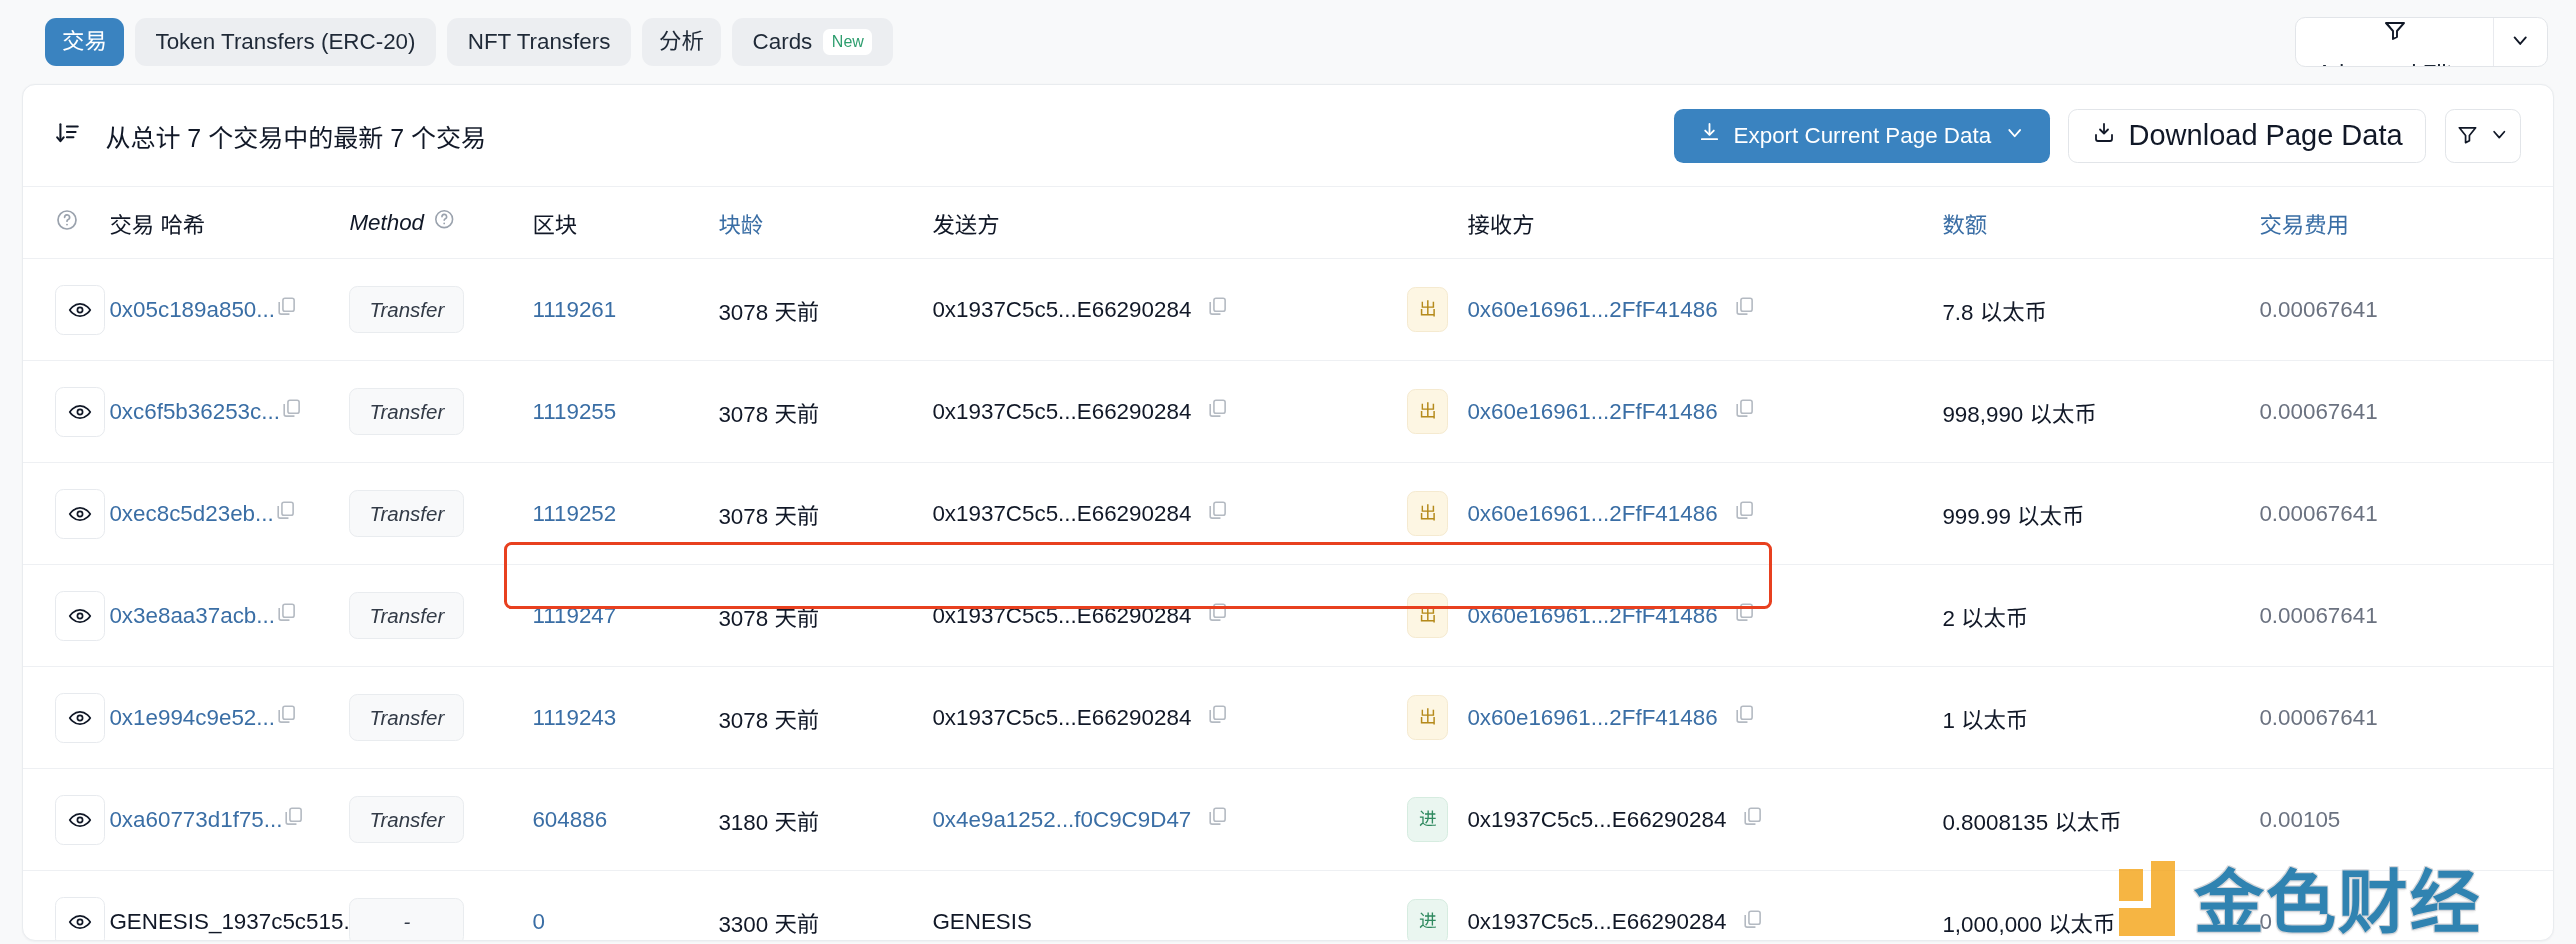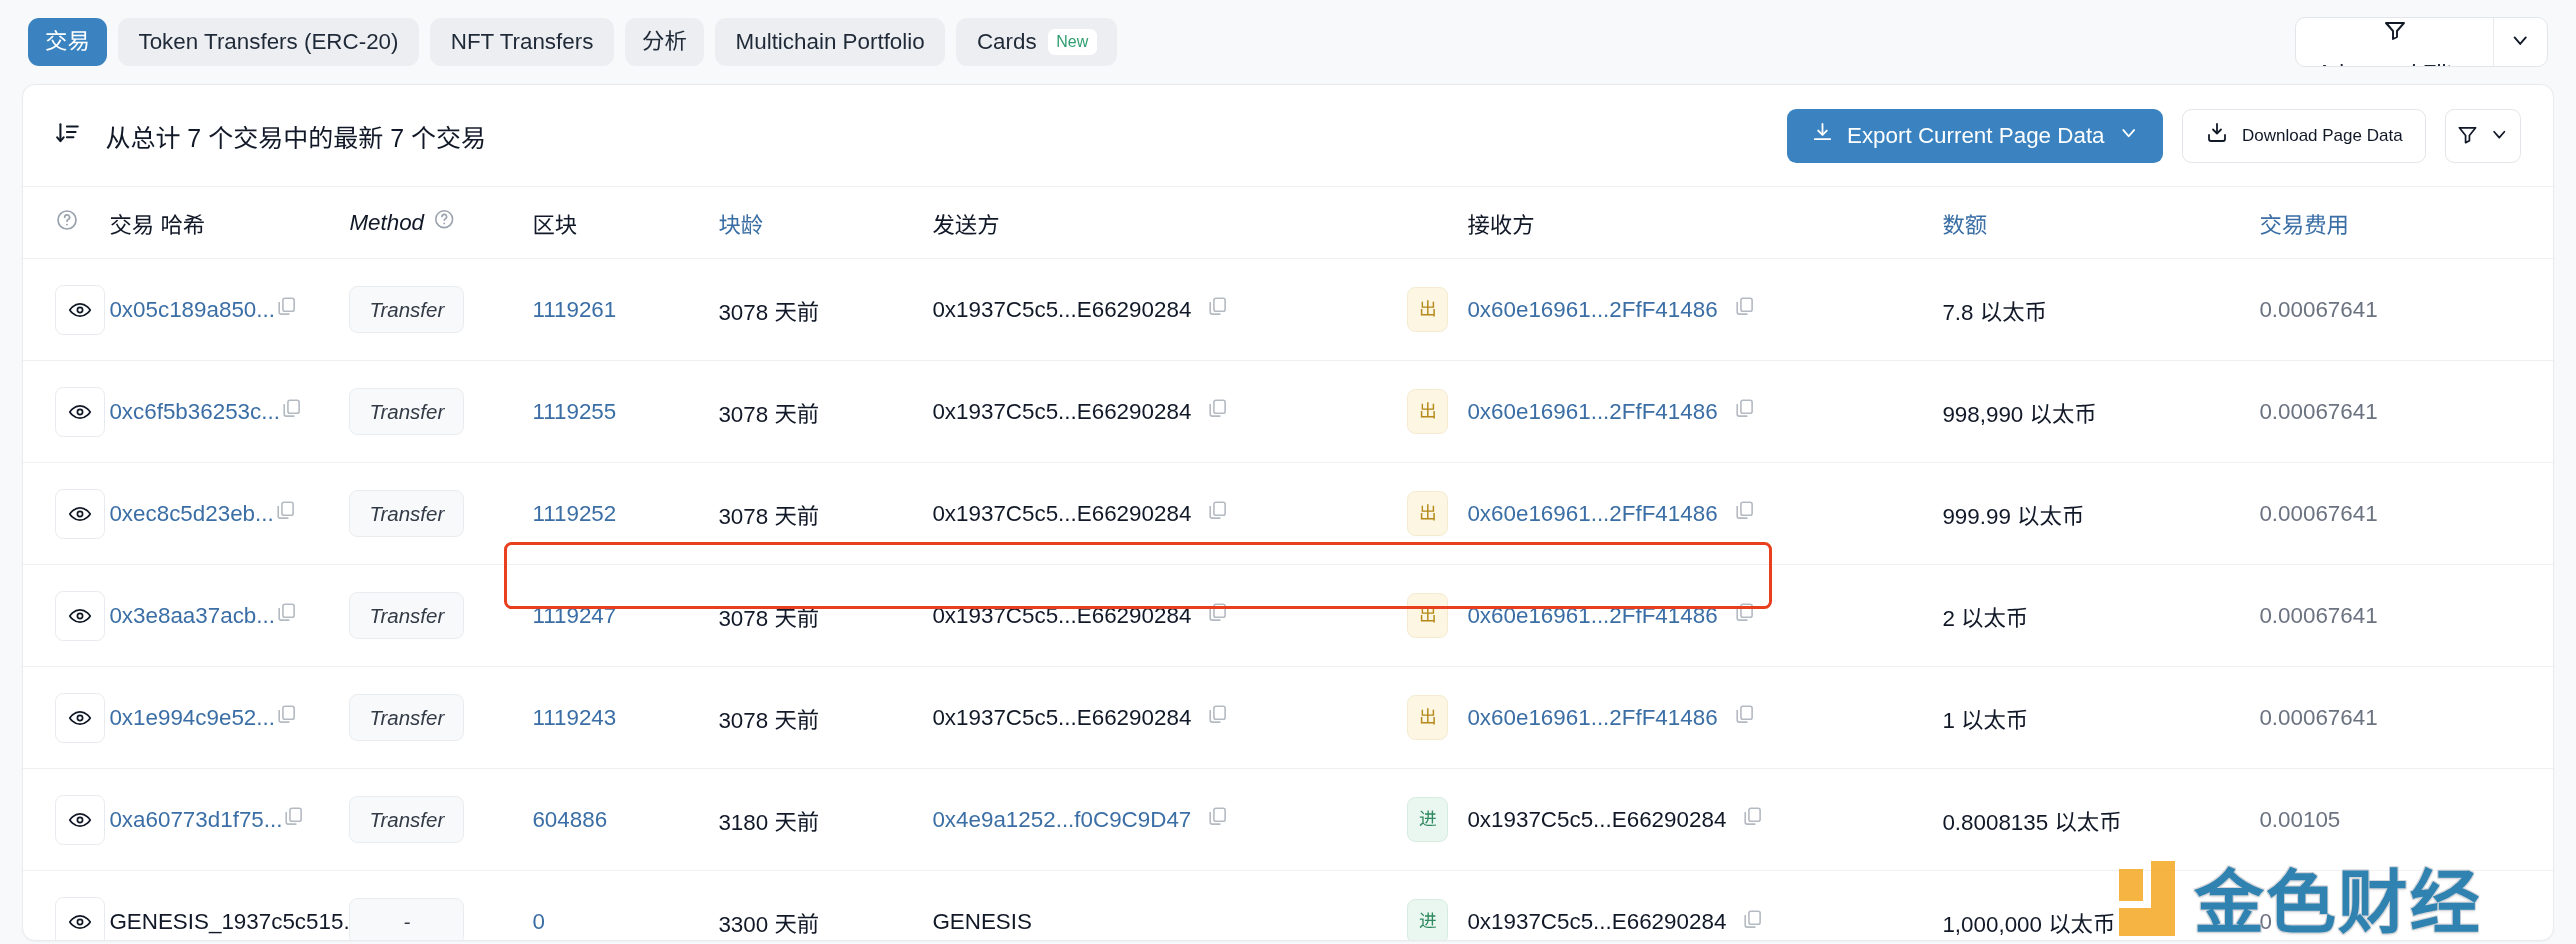--- a/index.html
+++ b/index.html
@@ -37,20 +37,21 @@
     color: #1f2937;
     font-size: 22.4px;
     line-height: 1;
     white-space: nowrap;
     cursor: pointer;
     user-select: none;
   }
   .tab.active {
     background: #3a83c0;
     color: #ffffff;
+    margin-left: 17px;
   }
   .tab.cn { padding: 0 17px; }
   .badge-new {
     background: #ffffff;
     color: #2f9e6f;
     font-size: 16px;
     border-radius: 6.5px;
     padding: 4.7px 8.4px;
     line-height: 1;
     font-weight: 500;
@@ -138,21 +139,21 @@
   .btn-outline {
     display: flex;
     align-items: center;
     gap: 13px;
     height: 54px;
     padding: 0 22.4px;
     background: #fff;
     color: #111827;
     border: 0.9px solid #e2e5e9;
     border-radius: 9.3px;
-    font-size: 17px;
+    font-size: 29px;
     font-family: inherit;
     cursor: pointer;
     white-space: nowrap;
   }
   .btn-icon-only {
     display: flex;
     align-items: center;
     justify-content: center;
     gap: 9.3px;
     height: 54px;
@@ -296,23 +297,20 @@
       <span>交易</span>
     </div>
     <div class="tab">
       <span>Token Transfers (ERC-20)</span>
     </div>
     <div class="tab">
       <span>NFT Transfers</span>
     </div>
     <div class="tab cn">
       <span>分析</span>
-    </div>
-    <div class="tab">
-      <span>Multichain Portfolio</span>
     </div>
     <div class="tab">
       <span>Cards</span>
       <span class="badge-new">New</span>
     </div>
   </div>
 
   <div class="adv-filter-wrap">
     <div class="adv-filter">
       <span>

